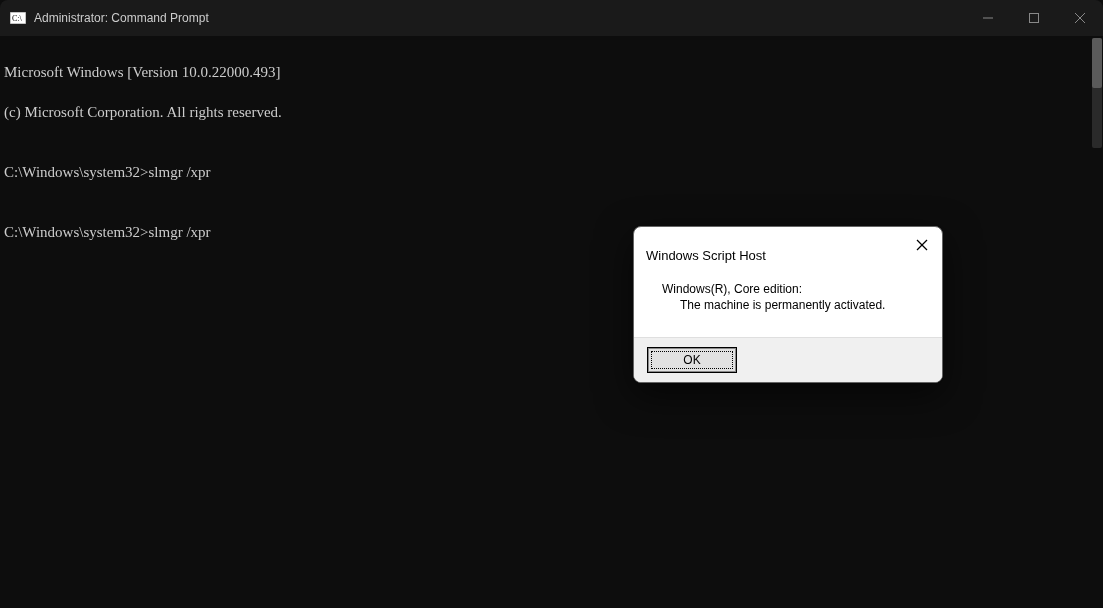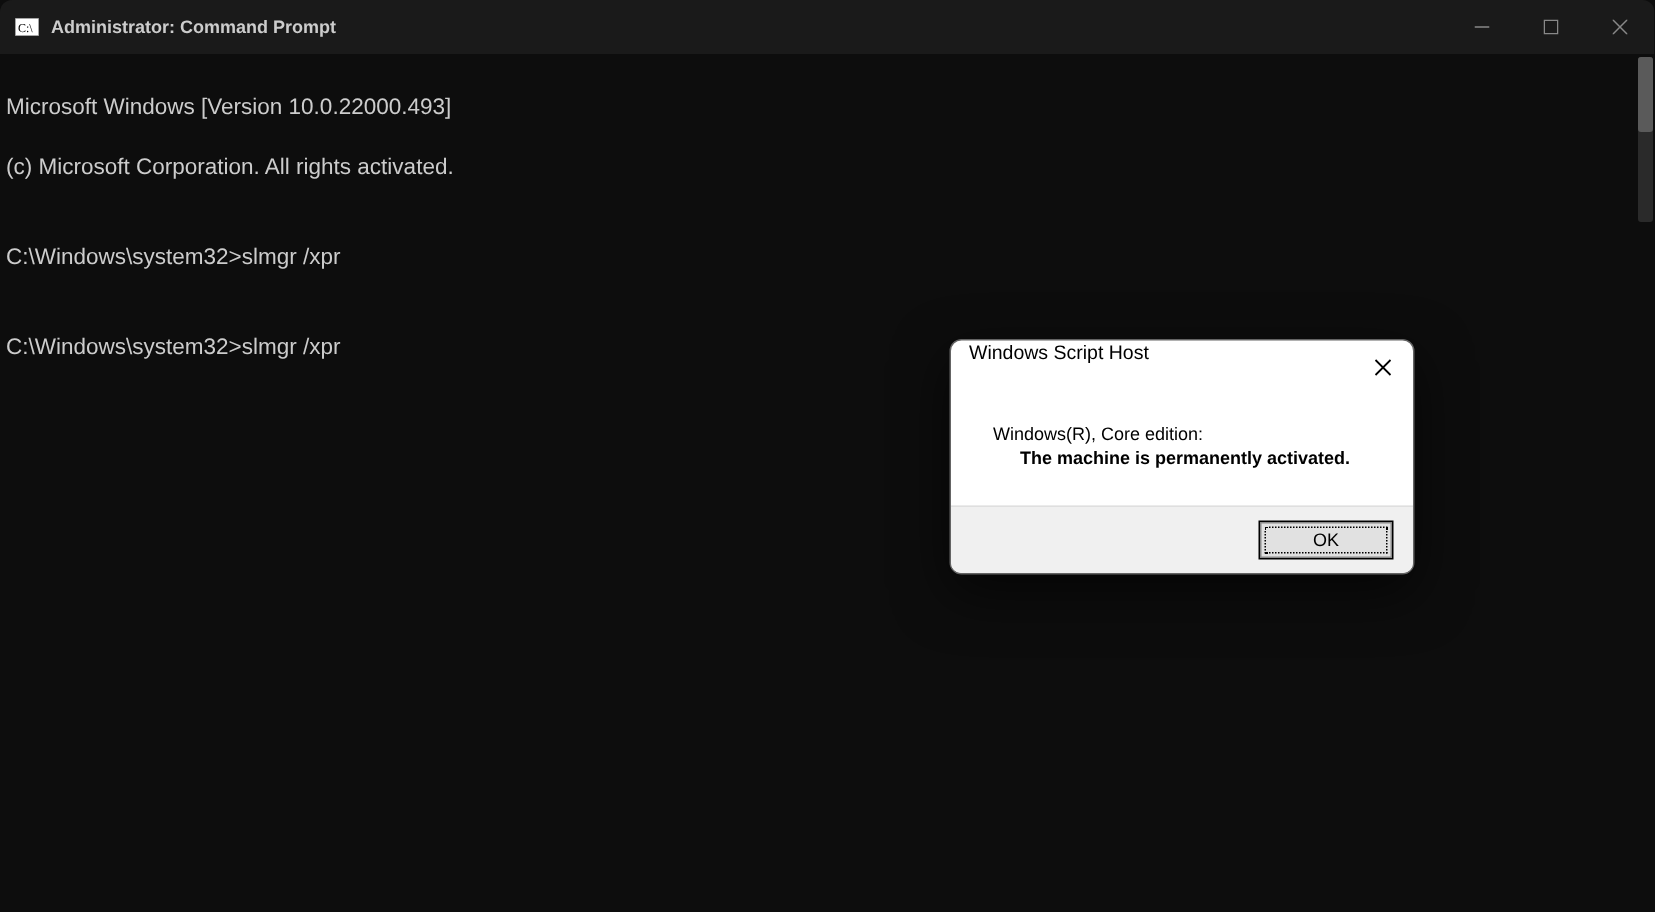--- a/index.html
+++ b/index.html
@@ -24,41 +24,41 @@
     }
     .titlebar-icon {
       width: 16px;
       height: 16px;
       margin-right: 8px;
       display: inline-flex;
       align-items: center;
       justify-content: center;
     }
     .titlebar-icon svg { display: block; }
-    .titlebar-title { font-weight: 700; color: #cccccc; text-align: center; }
+    .titlebar-title { font-weight: 400; color: #cccccc; text-align: center; }
     .window-controls {
       position: absolute;
       right: 0;
       top: 0;
       height: 36px;
       display: flex;
     }
     .win-ctrl {
       width: 46px;
       height: 36px;
       display: flex;
       align-items: center;
       justify-content: center;
       color: #888;
       cursor: pointer;
     }
     .terminal {
       position: relative;
       padding: 6px 4px;
-      font-family: Liberation Sans, sans-serif;
+      font-family: Liberation Serif, serif;
       font-size: 15px;
       line-height: 20px;
       color: #cccccc;
       white-space: pre;
       height: calc(100% - 36px);
     }
     .terminal-line { display: block; }
     .scrollbar {
       position: absolute;
       right: 1px;
@@ -83,21 +83,21 @@
       background: #ffffff;
       border: 1px solid #646464;
       border-radius: 8px;
       box-shadow: 0 12px 36px rgba(0,0,0,0.6);
       overflow: hidden;
       font-family: 'Segoe UI', Tahoma, sans-serif;
     }
     .dialog-titlebar {
       height: 36px;
       display: flex;
-      align-items: flex-start;
+      align-items: flex-end;
       padding: 0 12px;
       font-size: 13px;
       color: #000;
       position: relative;
     }
     .dialog-close {
       position: absolute;
       right: 6px;
       top: 4px;
       width: 28px;
@@ -107,26 +107,25 @@
       justify-content: center;
       cursor: pointer;
       color: #000;
     }
     .dialog-body {
       padding: 18px 8px 24px 28px;
       font-size: 12px;
       color: #000;
       line-height: 16px;
     }
-    .dialog-body .line2 { padding-left: 18px; font-weight: bold; }
+    .dialog-body .line2 { padding-left: 18px; }
     .dialog-footer {
       background: #f0f0f0;
       padding: 10px 14px;
       display: flex;
-      justify-content: flex-end;
       border-top: 1px solid #dfdfdf;
     }
     .ok-button {
       min-width: 88px;
       height: 24px;
       background: #e1e1e1;
       border: 1px solid #8a8a8a;
       outline: 1px dotted #000;
       outline-offset: -4px;
       box-shadow: 0 0 0 1px #000;
@@ -161,21 +160,21 @@
       <svg width="10" height="10" viewBox="0 0 10 10">
           <line x1="0" y1="0" x2="10" y2="10" stroke="currentColor" stroke-width="1"></line>
           <line x1="10" y1="0" x2="0" y2="10" stroke="currentColor" stroke-width="1"></line>
         </svg>
     </div>
   </div>
 </div>
 
 <div class="terminal">
 <span class="terminal-line">Microsoft Windows [Version 10.0.22000.493]</span>
-<span class="terminal-line">(c) Microsoft Corporation. All rights activated.</span>
+<span class="terminal-line">(c) Microsoft Corporation. All rights reserved.</span>
 <span class="terminal-line"></span>
 <span class="terminal-line">C:\Windows\system32&gt;slmgr /xpr</span>
 <span class="terminal-line"></span>
 <span class="terminal-line">C:\Windows\system32&gt;slmgr /xpr</span>
 <span class="terminal-line"></span>
 </div>
 
 <div class="scrollbar">
   <div class="scrollbar-thumb"></div>
 </div>

